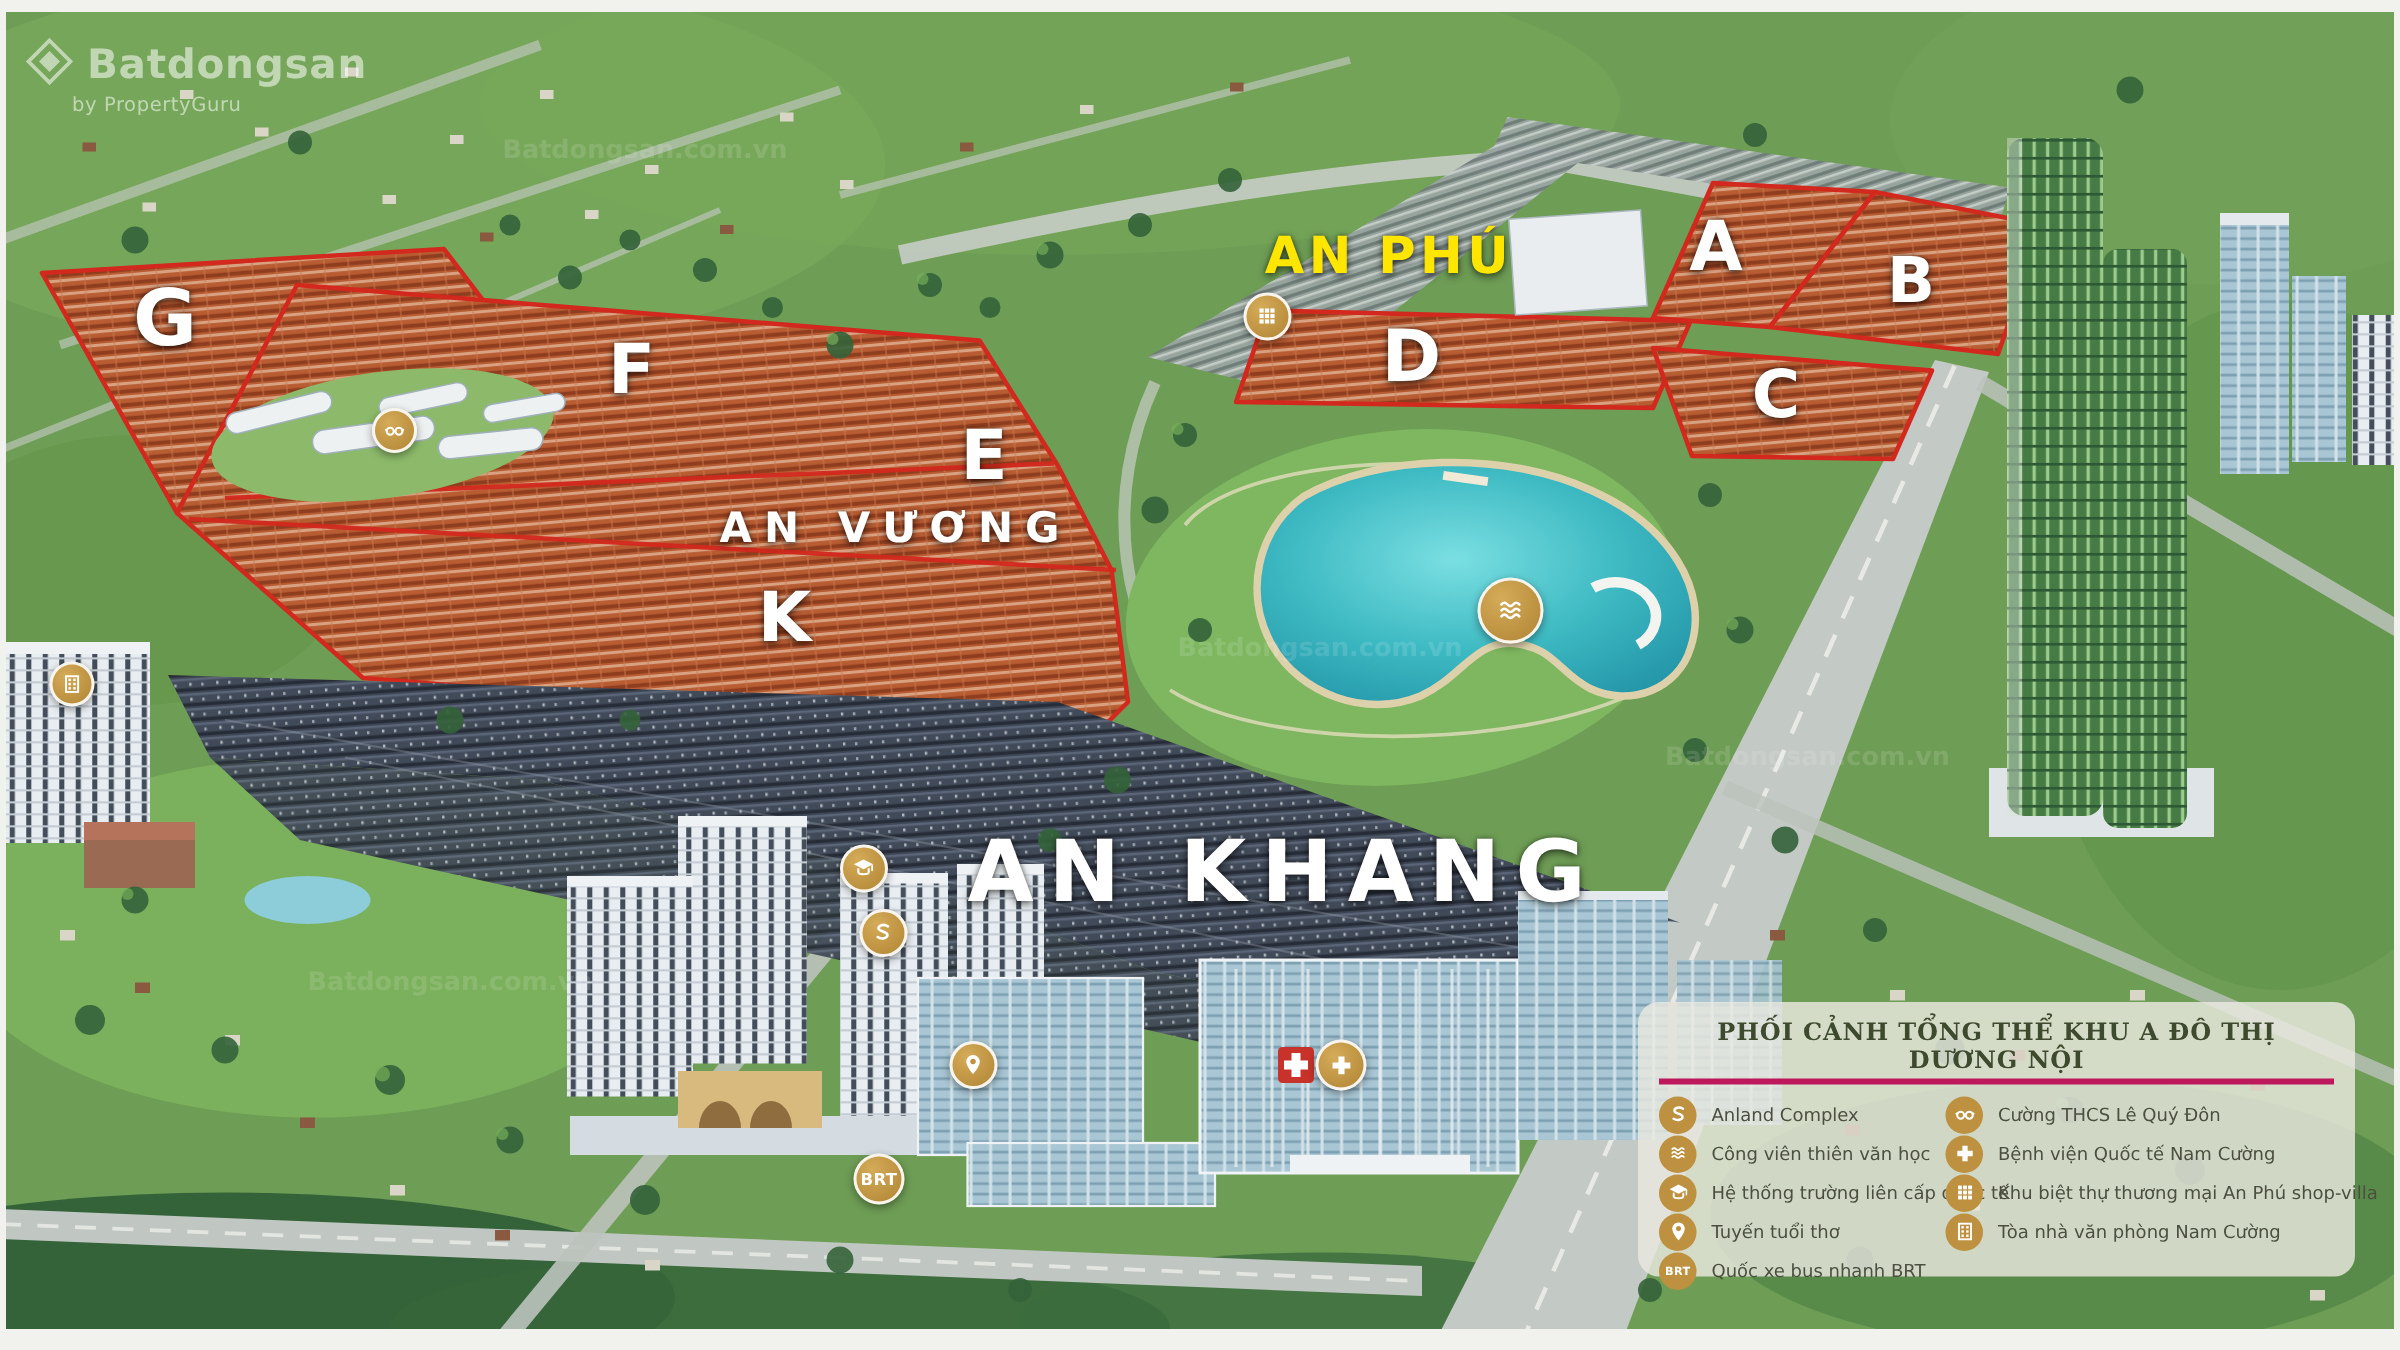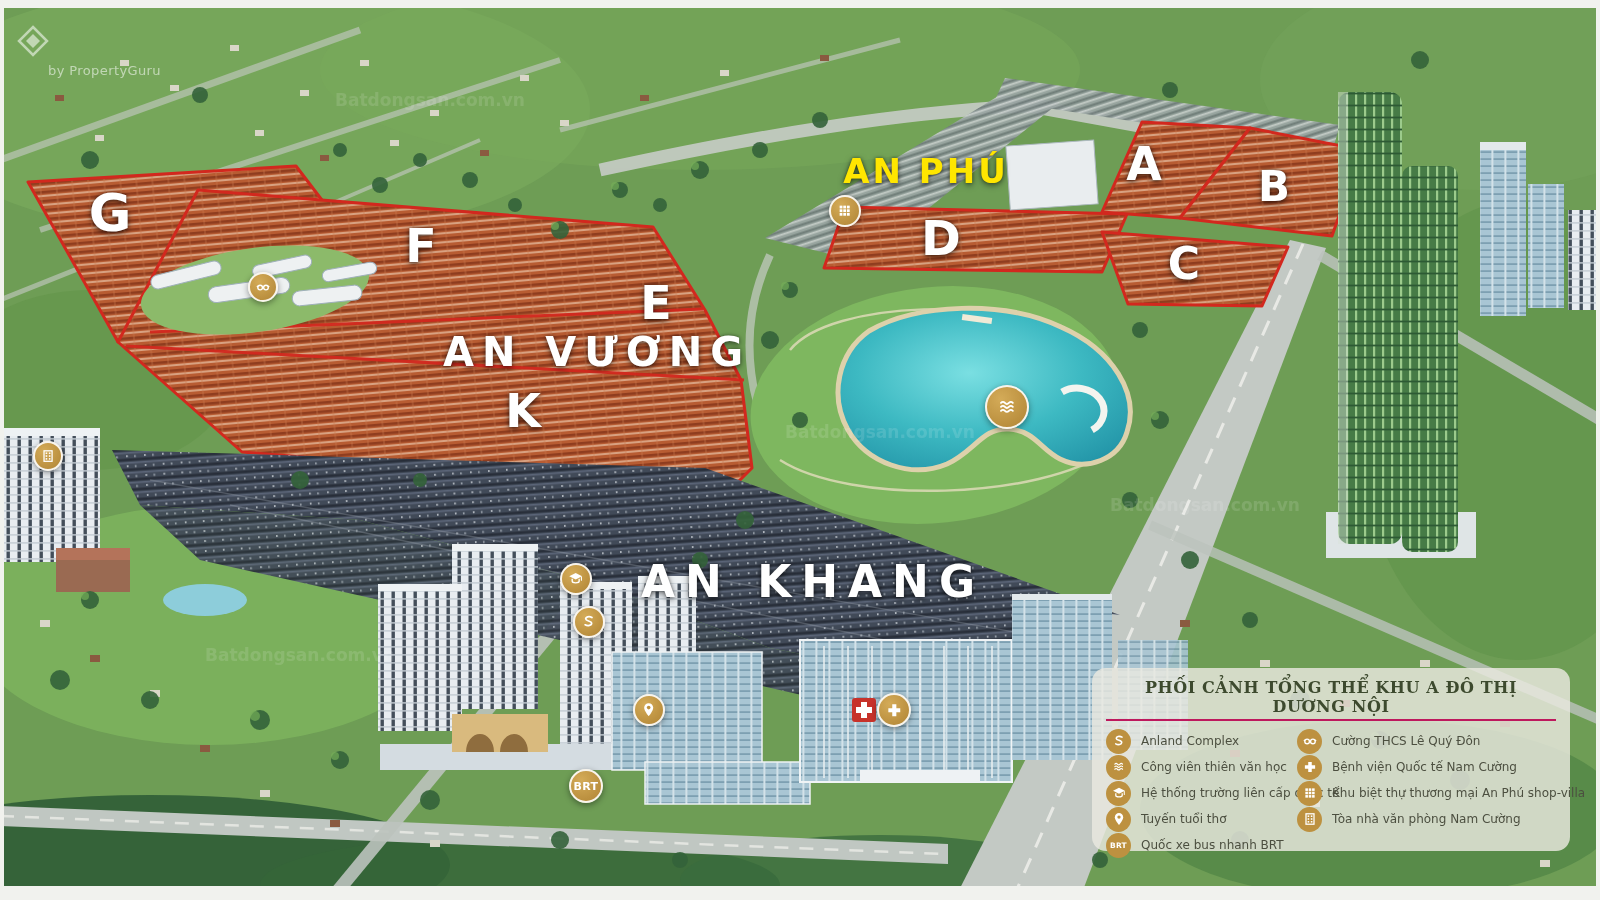--- a/index.html
+++ b/index.html
@@ -21,21 +21,21 @@
   .watermark{position:absolute;left:16px;top:24px;color:rgba(255,255,255,.55);z-index:30;}
   .wm-row{display:flex;align-items:center;gap:8px;}
   .wm-brand{font-size:27px;font-weight:bold;letter-spacing:.5px;}
   .wm-sub{font-size:13px;margin-left:32px;margin-top:1px;letter-spacing:.4px;}
   .wm-tile{position:absolute;color:#ffffff;opacity:.12;font-size:17px;font-weight:bold;
     transform:translate(-50%,-50%);white-space:nowrap;z-index:15;text-align:right;}
   .legend{position:absolute;left:1092px;top:668px;width:478px;height:183px;z-index:35;
     background:rgba(234,233,224,.82);border-radius:14px;box-sizing:border-box;padding:10px 14px 8px 14px;}
   .legend-title{text-align:center;font-family:"DejaVu Serif","Liberation Serif",serif;
     font-weight:bold;font-size:16px;color:#3d4a2e;letter-spacing:.6px;margin-bottom:7px;}
-  .legend-title span{border-bottom:2px solid #be185d;padding-bottom:3px;display:inline-block;}
+  .legend-title span{border-bottom:4px solid #be185d;padding-bottom:3px;display:inline-block;}
   .legend-cols{display:flex;}
   .col-left{width:191px;flex:0 0 191px;}
   .col-right{flex:1;}
   .legend-row{display:flex;align-items:center;gap:10px;height:26px;}
   .legend-ico{width:25px;height:25px;flex:0 0 25px;border-radius:50%;background:#bd9140;
     display:flex;align-items:center;justify-content:center;color:#fff;}
   .legend-ico svg{width:16px;height:16px;}
   .legend-ico.brt-text{font-size:7.5px;font-weight:bold;letter-spacing:.2px;}
   .legend-label{font-size:12px;color:#4c4f40;white-space:nowrap;}
 </style>
@@ -300,22 +300,22 @@
   <div id="overlay">
       <div class="zone-letter" style="left: 110px; top: 213px; font-size: 52px;">G</div>
       <div class="zone-letter" style="left: 421px; top: 246px; font-size: 46px;">F</div>
       <div class="zone-letter" style="left: 656px; top: 303px; font-size: 46px;">E</div>
       <div class="zone-letter" style="left: 523px; top: 411px; font-size: 46px;">K</div>
       <div class="zone-letter" style="left: 941px; top: 238px; font-size: 48px;">D</div>
       <div class="zone-letter" style="left: 1144px; top: 164px; font-size: 46px;">A</div>
       <div class="zone-letter" style="left: 1274px; top: 187px; font-size: 42px;">B</div>
       <div class="zone-letter" style="left: 1184px; top: 264px; font-size: 44px;">C</div>
       <div class="area-label" style="left: 926px; top: 171px; color: rgb(255, 230, 0); font-size: 34px; letter-spacing: 3px;">AN PHÚ</div>
-      <div class="area-label" style="left: 597px; top: 352px; color: rgb(255, 255, 255); font-size: 40px; letter-spacing: 8px; text-align: center;">AN VƯƠNG</div>
-      <div class="area-label" style="left: 813px; top: 582px; color: rgb(255, 255, 255); font-size: 44px; letter-spacing: 10px;">AN KHANG</div>
+      <div class="area-label" style="left: 597px; top: 352px; color: rgb(255, 255, 255); font-size: 28px; letter-spacing: 8px; text-align: center;">AN VƯƠNG</div>
+      <div class="area-label" style="left: 856px; top: 582px; color: rgb(255, 255, 255); font-size: 57px; letter-spacing: 10px;">AN KHANG</div>
       <div class="marker" style="left: 48px; top: 456px; width: 30px; height: 30px;">
         <svg viewBox="0 0 20 20">
           <rect x="5" y="3.5" width="10" height="13" fill="none" stroke="#fff" stroke-width="1.6"></rect>
           <g fill="#fff">
             <rect x="7" y="5.5" width="2" height="2"></rect>
             <rect x="11" y="5.5" width="2" height="2"></rect>
             <rect x="7" y="9" width="2" height="2"></rect>
             <rect x="11" y="9" width="2" height="2"></rect>
             <rect x="7" y="12.5" width="2" height="2"></rect>
             <rect x="11" y="12.5" width="2" height="2"></rect>
@@ -387,20 +387,21 @@
     </div>
 
   <div class="watermark">
     <div class="wm-row">
       <span>
         <svg width="34" height="34" viewBox="0 0 34 34">
           <path d="M17 3 L31 17 L17 31 L3 17 Z" fill="none" stroke="rgba(255,255,255,.55)" stroke-width="2.5"></path>
           <path d="M17 10 L24 17 L17 24 L10 17 Z" fill="rgba(255,255,255,.55)"></path>
         </svg>
       </span>
+      <span class="wm-brand">Batdongsan</span>
     </div>
     <div class="wm-sub">by PropertyGuru</div>
   </div>
 
   <div class="legend">
     <div class="legend-title">
       <span>PHỐI CẢNH TỔNG THỂ KHU A ĐÔ THỊ DƯƠNG NỘI</span>
     </div>
     <div class="legend-cols">
       <div class="col-left">

